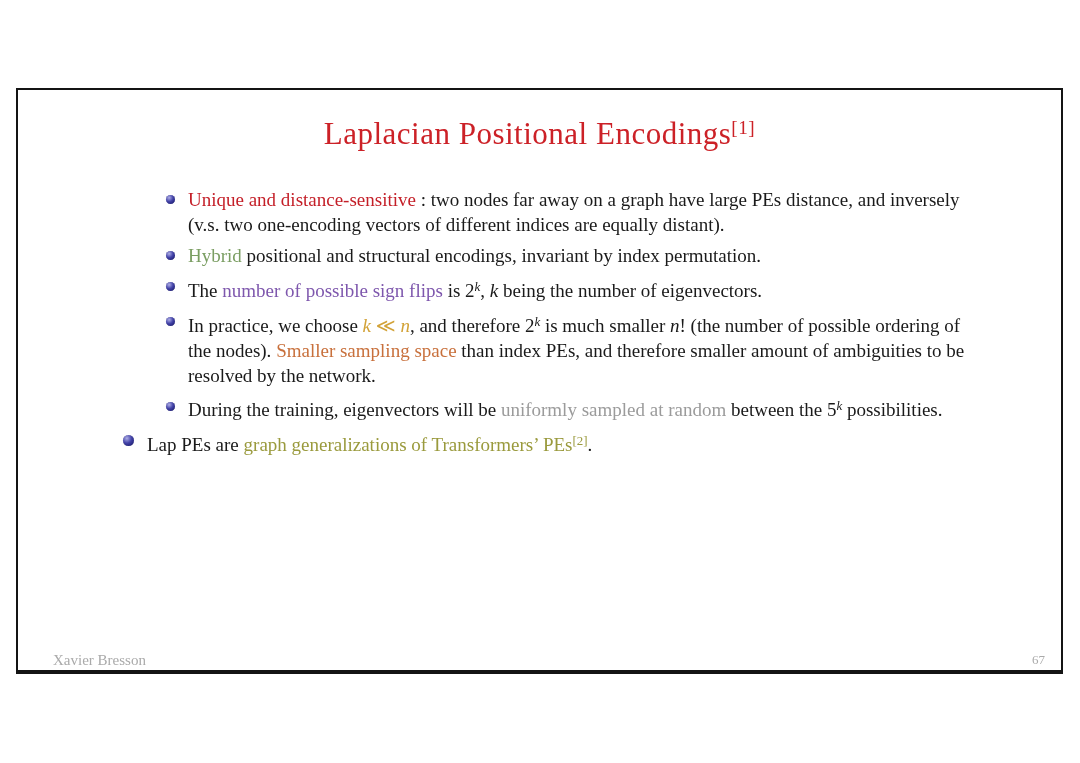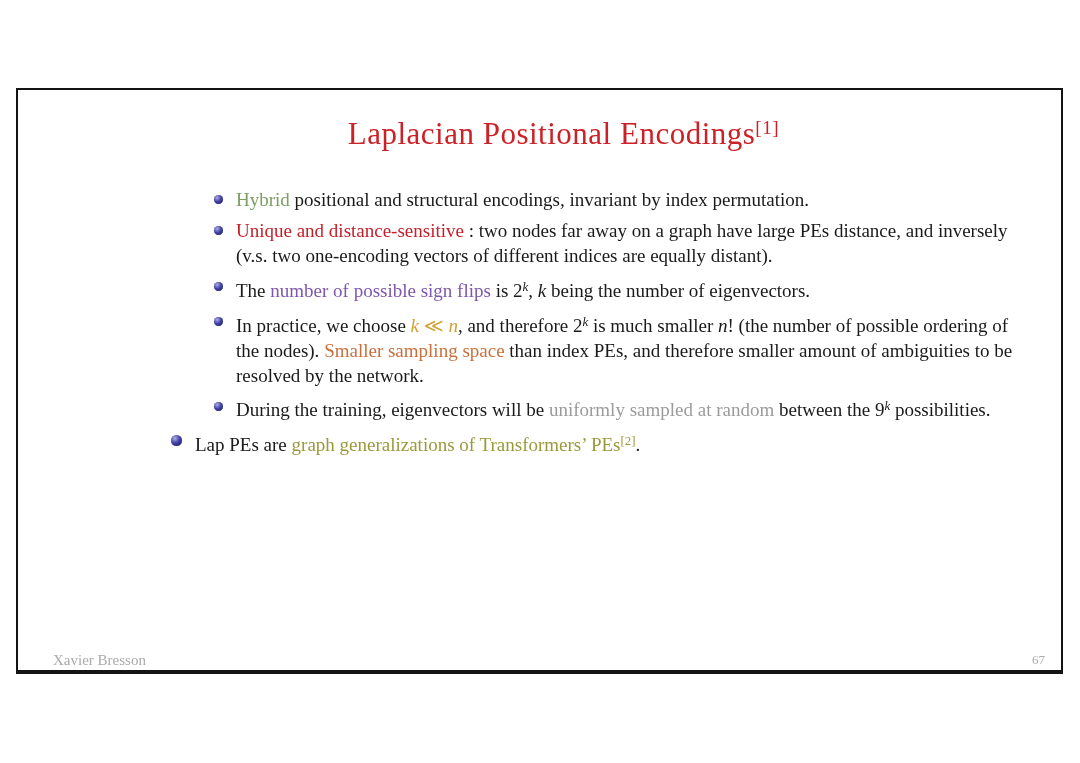--- a/index.html
+++ b/index.html
@@ -13,21 +13,20 @@
   .slide {
     position: absolute;
     left: 16px;
     top: 88px;
     width: 1047px;
     height: 586px;
     box-sizing: border-box;
     border: 2px solid #141414;
     border-bottom-width: 4px;
     background: #ffffff;
-    padding-left: 48px;
   }
   .title {
     margin-top: 26px;
     text-align: center;
     font-size: 31px;
     color: var(--title_red);
     letter-spacing: 0.5px;
   }
   .title .sup { font-size: 62%; vertical-align: 0.5em; }
   .content {
@@ -84,24 +83,24 @@
 </style>
 </head>
 <body>
 
 <div class="slide">
   <div class="title">
     <span>Laplacian Positional Encodings</span><span class="sup">[1]</span>
   </div>
 
   <div class="content">
+      <div class="row l2"><span class="marker"></span><span><span class="red">Unique and distance-sensitive</span><span> : two nodes far away on a graph have large PEs distance, and inversely (v.s. two one-encoding vectors of different indices are equally distant).</span></span></div>
       <div class="row l2"><span class="marker"></span><span><span class="green">Hybrid</span><span> positional and structural encodings, invariant by index permutation.</span></span></div>
-      <div class="row l2"><span class="marker"></span><span><span class="red">Unique and distance-sensitive</span><span> : two nodes far away on a graph have large PEs distance, and inversely (v.s. two one-encoding vectors of different indices are equally distant).</span></span></div>
       <div class="row l2"><span class="marker"></span><span><span>The </span><span class="purple">number of possible sign flips</span><span> is 2</span><span class="sup italic">k</span><span>, </span><span class="italic">k</span><span> being the number of eigenvectors.</span></span></div>
       <div class="row l2"><span class="marker"></span><span><span>In practice, we choose </span><span class="gold italic">k</span><span class="gold"> ≪ </span><span class="gold italic">n</span><span>, and therefore 2</span><span class="sup italic">k</span><span> is much smaller </span><span class="italic">n</span><span>! (the number of possible ordering of the nodes). </span><span class="orange2">Smaller sampling space</span><span> than index PEs, and therefore smaller amount of ambiguities to be resolved by the network.</span></span></div>
-      <div class="row l2"><span class="marker"></span><span><span>During the training, eigenvectors will be </span><span class="gray">uniformly sampled at random</span><span> between the 9</span><span class="sup italic">k</span><span> possibilities.</span></span></div>
+      <div class="row l2"><span class="marker"></span><span><span>During the training, eigenvectors will be </span><span class="gray">uniformly sampled at random</span><span> between the 5</span><span class="sup italic">k</span><span> possibilities.</span></span></div>
       <div class="row l1"><span class="marker"></span><span><span>Lap PEs are </span><span class="olive">graph generalizations of Transformers’ PEs</span><span class="olive sup">[2]</span><span>.</span></span></div>
     </div>
 
 
   <div class="footer-author">Xavier Bresson</div>
   <div class="footer-page">67</div>
 </div>
 
 </body></html>

